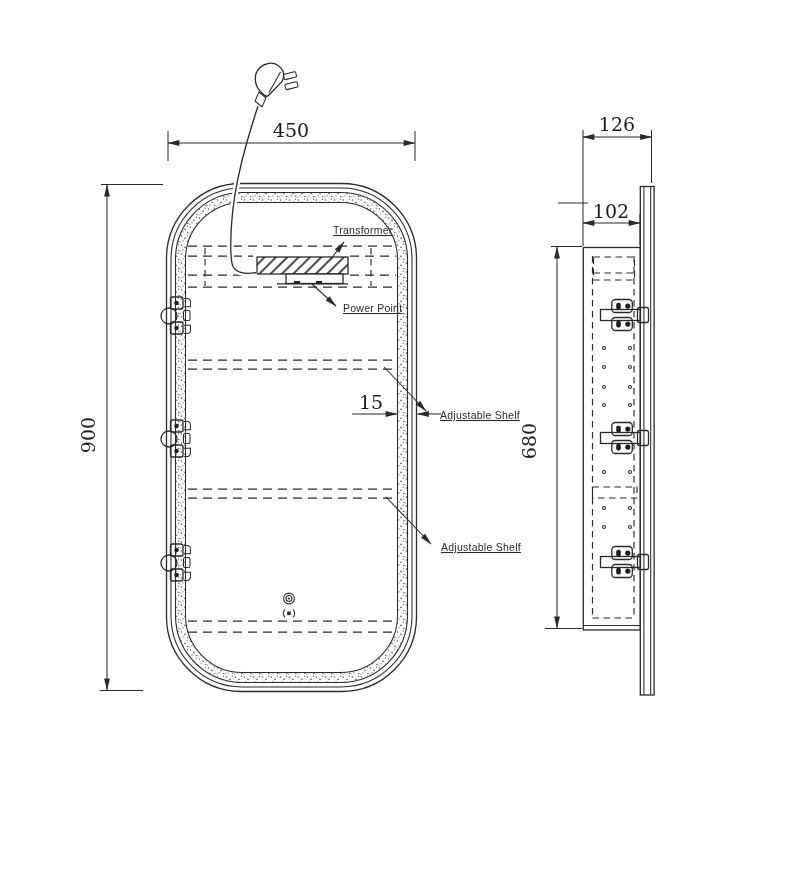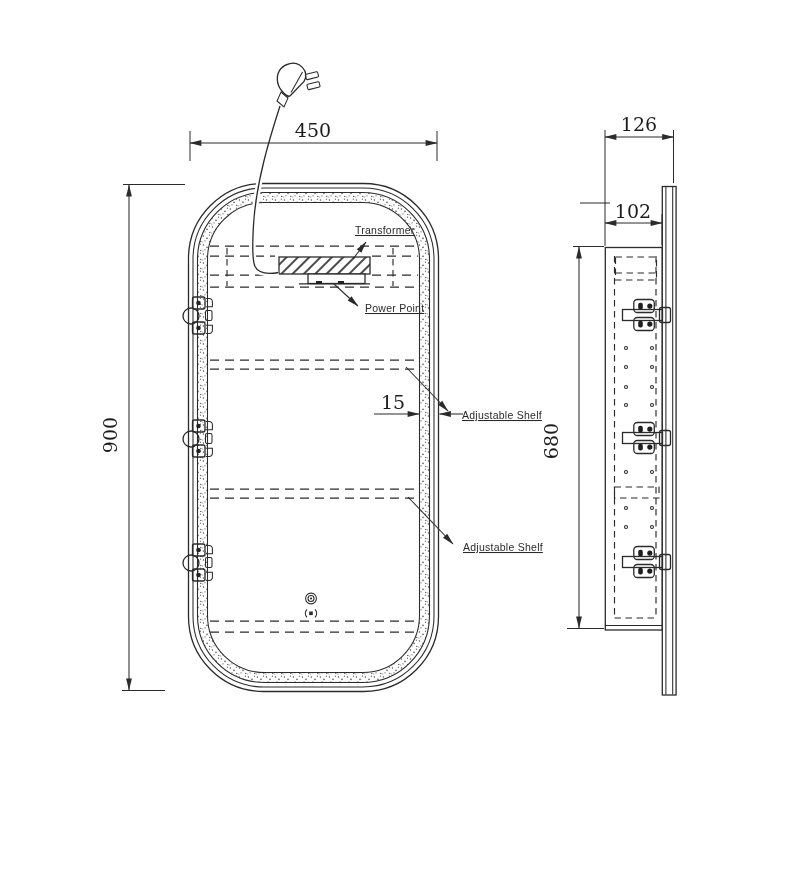--- a/index.html
+++ b/index.html
@@ -1,16 +1,16 @@
 <!DOCTYPE html>
 <html><head>
 <meta charset="utf-8">
 <style>
   html,body{margin:0;padding:0;background:#ffffff;}
-  .stage{position:relative;width:735px;height:872px;background:#ffffff;overflow:hidden;padding-left:22px;}
+  .stage{position:relative;width:735px;height:872px;background:#ffffff;overflow:hidden;}
   .ln{stroke:#2b2b2b;stroke-width:1.3;fill:none;}
   .lnthin{stroke:#2b2b2b;stroke-width:1.05;fill:none;}
   .dash{stroke:#2b2b2b;stroke-width:1.25;fill:none;stroke-dasharray:9,6;}
   .dashs{stroke:#2b2b2b;stroke-width:1.15;fill:none;stroke-dasharray:6.5,4.5;}
   .dimline{stroke:#2b2b2b;stroke-width:1.05;fill:none;}
   .extline{stroke:#2b2b2b;stroke-width:1fill:none;stroke-width:1.0;}
   .dimtxt{font-family:"DejaVu Serif","Liberation Serif",serif;font-size:19px;fill:#1c1c1c;}
   .lbltxt{font-family:"Liberation Sans",sans-serif;font-size:10.5px;fill:#2a2a2a;letter-spacing:.25px;text-decoration:underline;}
   .whitefill{fill:#ffffff;}
 </style>

